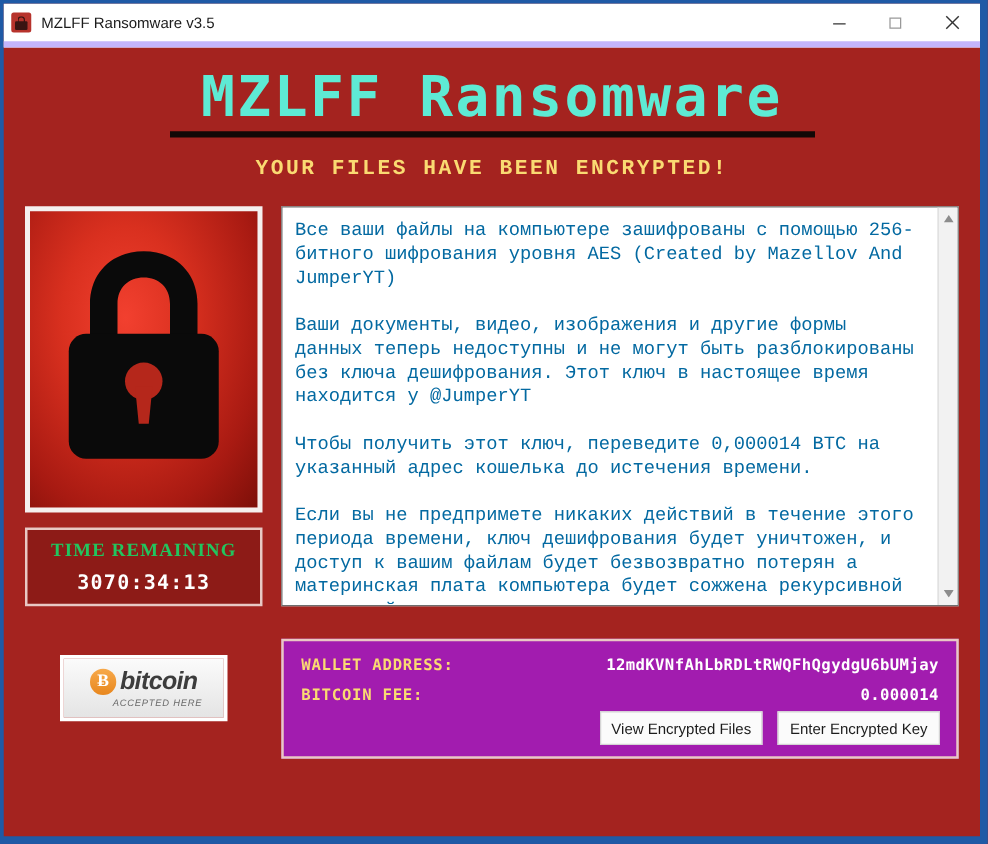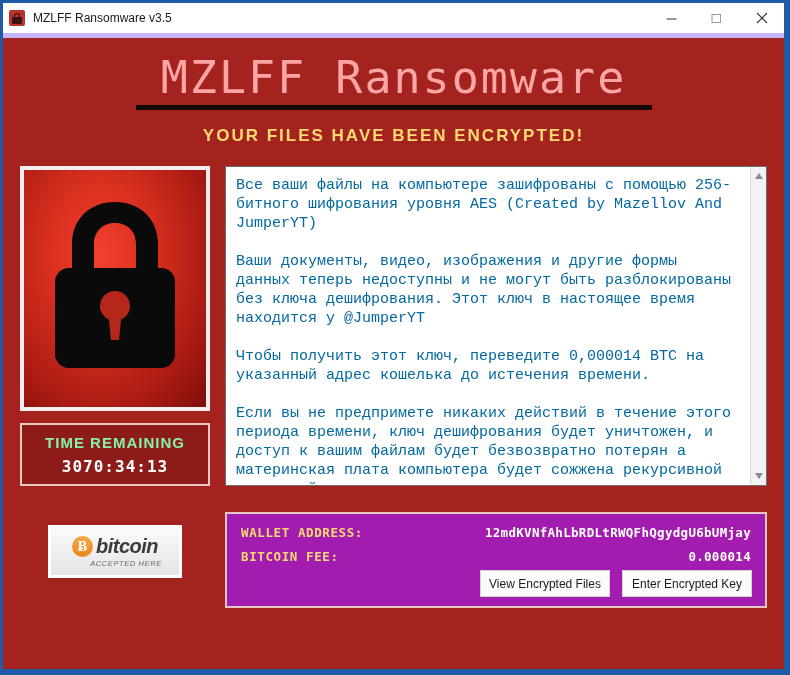--- a/index.html
+++ b/index.html
@@ -86,35 +86,35 @@
 
   
   #header {
     flex: 0 0 auto;
     padding-top: 16px;
     text-align: center;
   }
   #main-title {
     font-family: "DejaVu Sans Mono", monospace;
     font-size: 45px;
-    font-weight: normal;
-    color: #fca5a5;
+    font-weight: bold;
+    color: #5eead4;
     letter-spacing: 2px;
     line-height: 1.05;
     margin: 0;
     display: block;
   }
   #title-underline {
     width: 516px;
     height: 5px;
     background: #120806;
     margin: 4px auto 0 auto;
   }
   #subtitle {
-    font-family: Liberation Sans, sans-serif;
+    font-family: Liberation Mono, monospace;
     font-size: 17px;
     font-weight: bold;
     color: #fada72;
     letter-spacing: 2px;
     margin-top: 16px;
     display: block;
   }
 
   
   #content {
@@ -162,24 +162,24 @@
     box-sizing: border-box;
     border: 2px solid #e9c8c4;
     background: #8d1b17;
     display: flex;
     flex-direction: column;
     align-items: center;
     justify-content: center;
     flex: 0 0 auto;
   }
   #timer-label {
-    font-family: Liberation Sans, sans-serif;
+    font-family: Liberation Serif, serif;
     font-size: 15px;
     font-weight: bold;
-    color: #86efac;
+    color: #22c55e;
     letter-spacing: 1px;
   }
   #timer-value {
     font-family: "DejaVu Sans Mono", monospace;
     font-size: 16px;
     font-weight: bold;
     color: #ffffff;
     letter-spacing: 1px;
     margin-top: 6px;
   }

